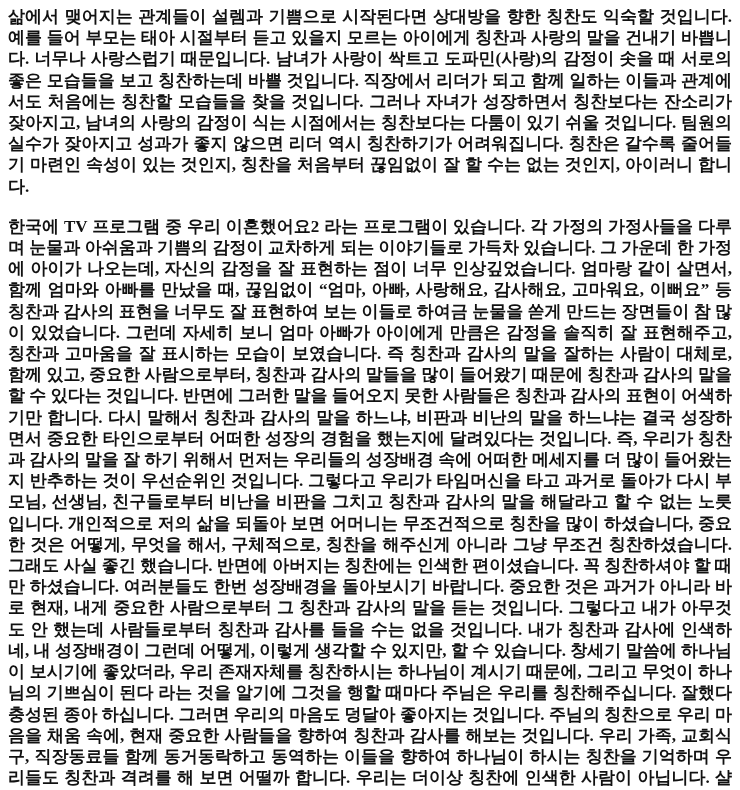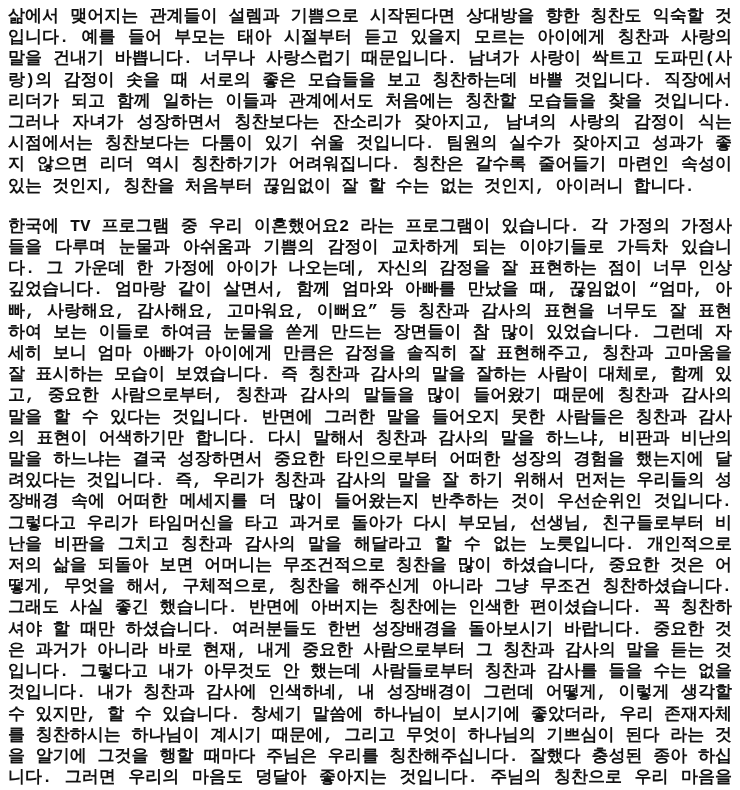--- a/index.html
+++ b/index.html
@@ -14,21 +14,21 @@
   }
   .page {
     box-sizing: border-box;
     width: 740px;
     height: 790px;
     padding: 6px 8px 0 8px;
     background: #ffffff;
   }
   .para {
     margin: 0;
-    font-family: Liberation Mono, monospace;
+    font-family: Liberation Serif, serif;
     font-weight: 700;
     font-size: 17px;
     line-height: 21.2px;
     letter-spacing: 0px;
     color: #111111;
     text-align: justify;
     word-break: break-all;
     text-justify: inter-character;
   }
   .para + .para {

